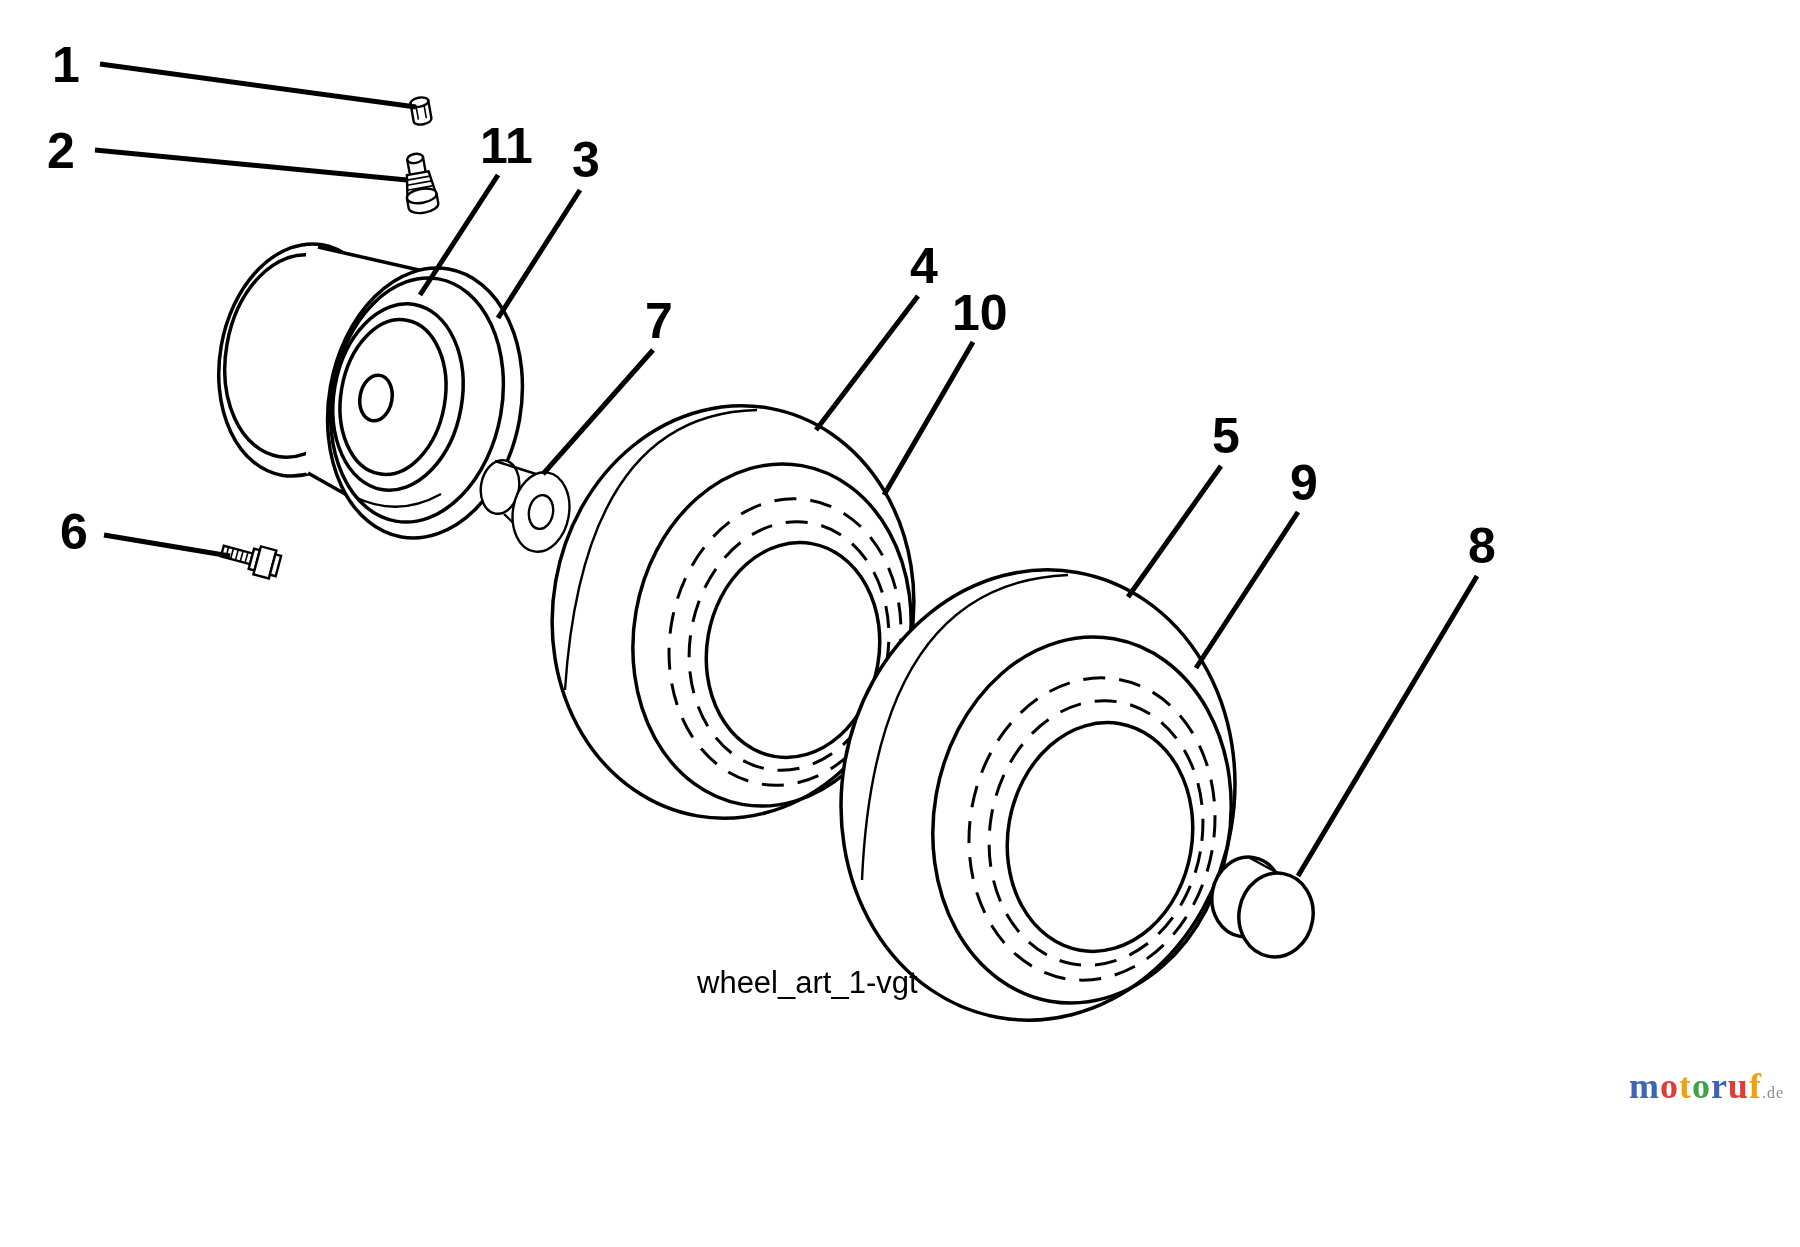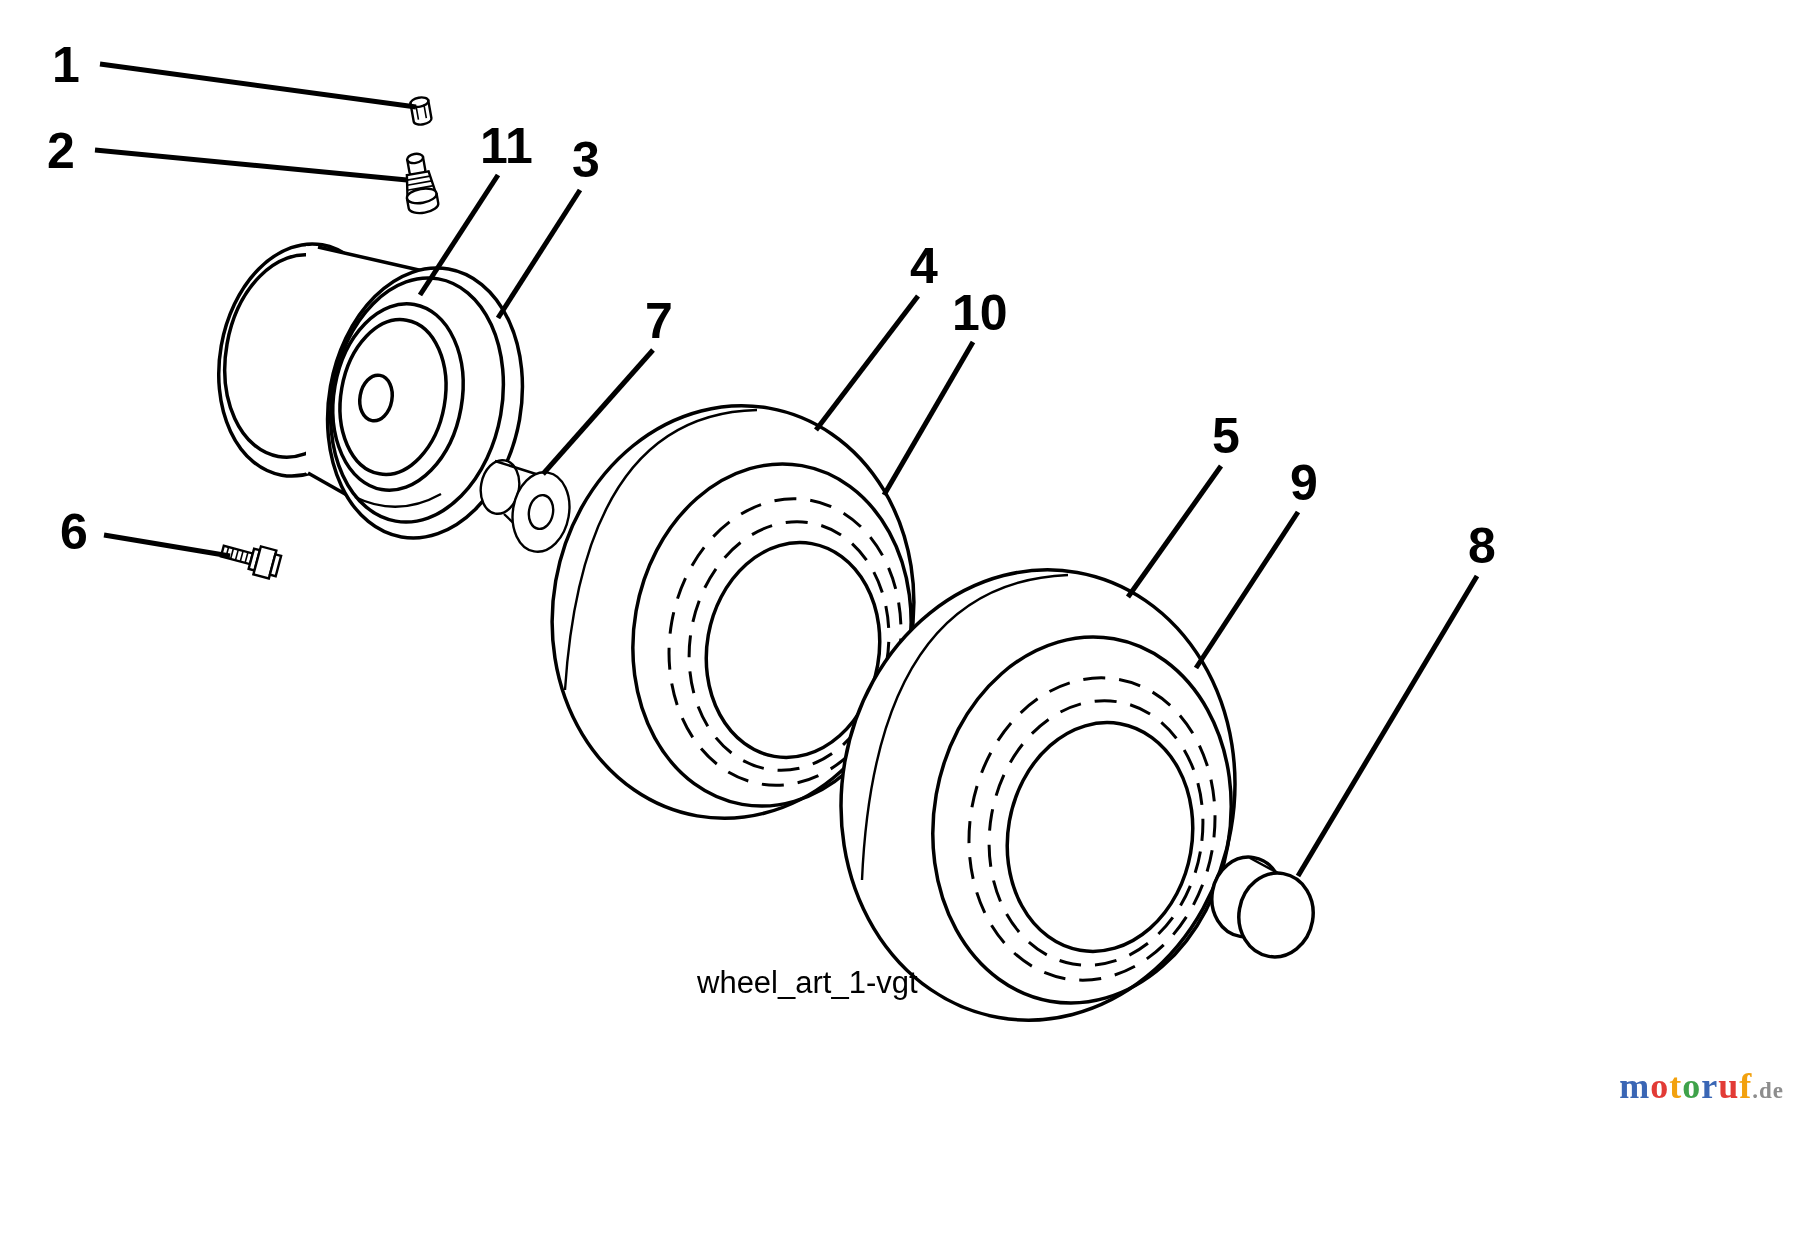--- a/index.html
+++ b/index.html
@@ -38,22 +38,22 @@
     top: 1068px;
     right: 16px;
     font-family: "Liberation Serif", serif;
     font-weight: bold;
     font-size: 36px;
     letter-spacing: 1px;
     line-height: 1;
     user-select: none;
   }
   .watermark .wm-suffix {
-    font-size: 23px;
-    font-weight: bold;
+    font-size: 16px;
+    font-weight: normal;
   }
 </style>
 </head>
 <body>
 
 <div class="stage" style="--line: #000000; background: rgb(255, 255, 255);">
   <svg width="1800" height="1247" viewBox="0 0 1800 1247">
 
     <g>
       <ellipse class="outline" cx="302" cy="360" rx="82" ry="117" transform="rotate(10 302 360)"></ellipse>

